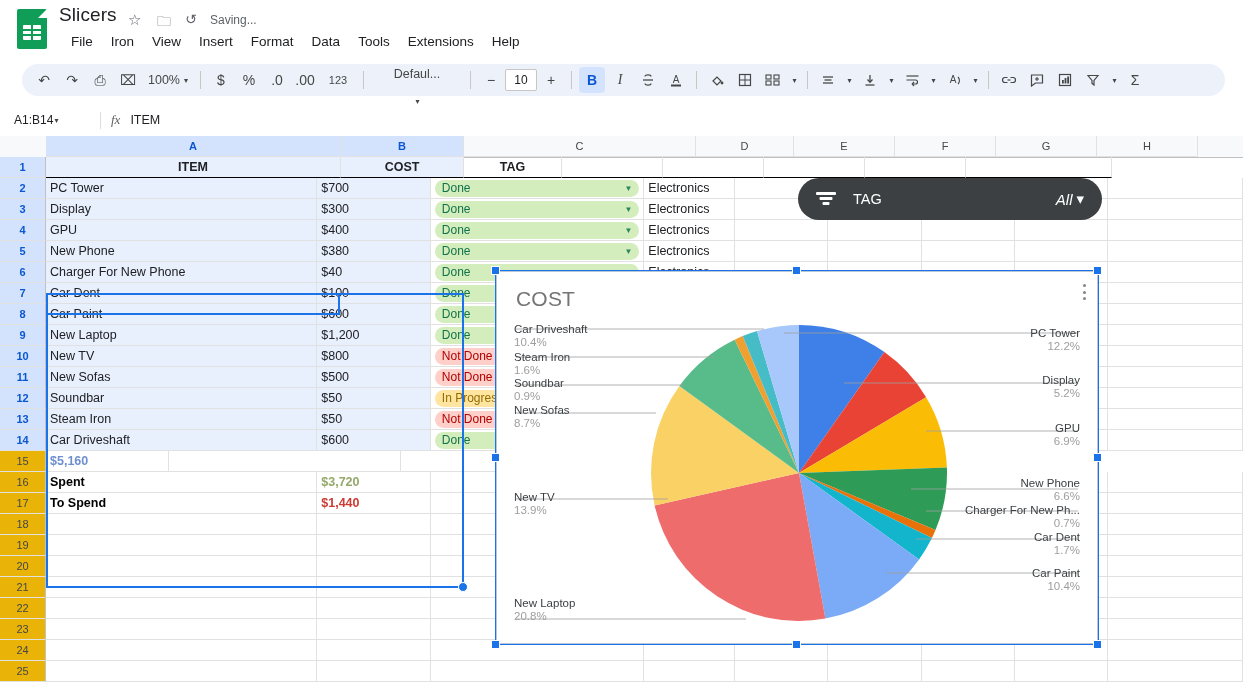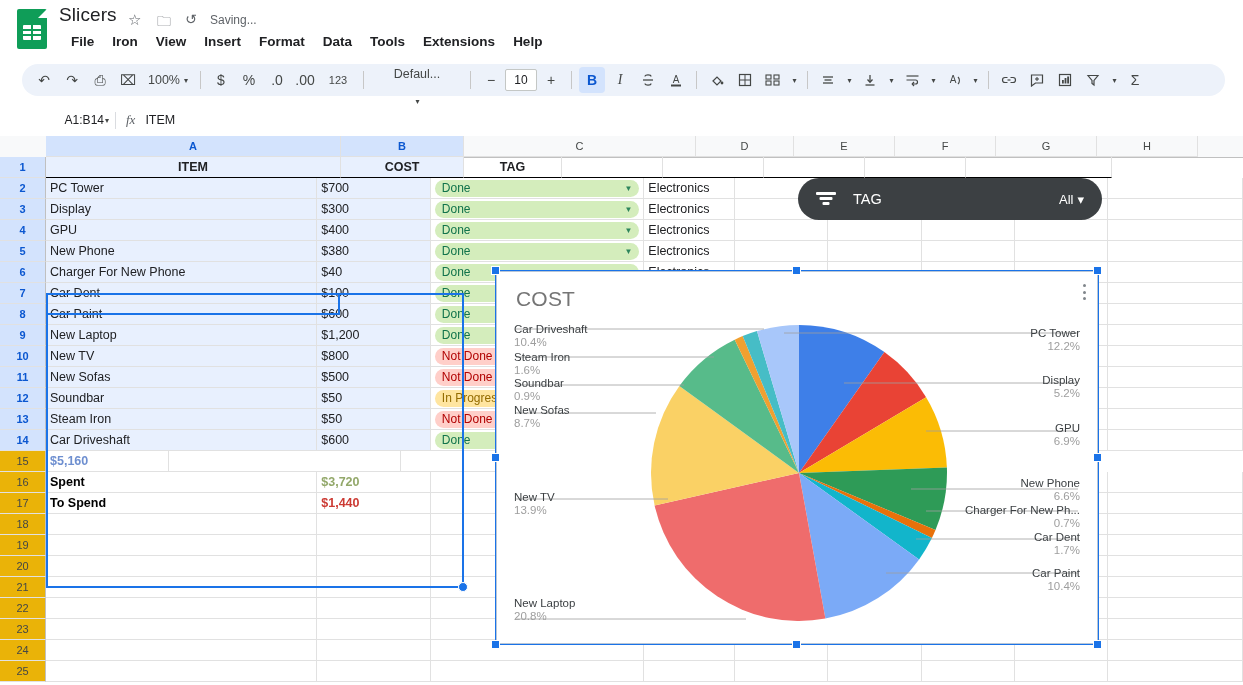--- a/index.html
+++ b/index.html
@@ -31,21 +31,21 @@
 
   .doc-title{
     position:absolute;left:59px;top:4px;font-size:19px;color:#202124;letter-spacing:.1px;
   }
   .hdr-icon{position:absolute;top:11px;color:#5f6368;cursor:pointer;}
   .star-icon{left:128px;font-size:15px;}
   .move-icon{left:157px;font-size:14px;}
   .history-icon{left:185px;font-size:14px;}
   .saving-text{position:absolute;left:210px;top:13px;font-size:12px;color:#5f6368;}
 
-  .menubar{position:absolute;left:62px;top:31px;display:flex;gap:0;font-weight:bold;}
+  .menubar{position:absolute;left:62px;top:31px;display:flex;gap:0;}
   .menu-item{
     font-size:13.5px;color:#202124;padding:3px 9px;border-radius:4px;cursor:pointer;
   }
   .tb-pill{
     position:absolute;left:22px;top:64px;width:1203px;height:32px;
     background:#EDF2FA;border-radius:18px;
   }
   .tb-row{
     position:absolute;left:22px;top:64px;width:1203px;height:32px;
     display:flex;align-items:center;padding-left:8px;box-sizing:border-box;
@@ -69,22 +69,22 @@
   }
   .tbi.bold-active{background:#D3E3FD;color:#0b57d0;font-weight:bold;}
   .caret{font-size:8px;color:#444746;margin-left:1px;}
 
   
   .formula-bar{
     position:absolute;left:0;top:104px;width:1243px;height:32px;background:#fff;
     border-bottom:1px solid #e0e0e0;display:flex;align-items:center;
   }
   .namebox{
-    margin-left:23px;width:92px;height:22px;display:flex;align-items:center;
-    justify-content:flex-end;padding:0 6px;box-sizing:border-box;
+    margin-left:8px;width:92px;height:22px;display:flex;align-items:center;
+    justify-content:flex-start;padding:0 6px;box-sizing:border-box;
     font-size:12px;color:#202124;cursor:pointer;
   }
   .fb-sep{width:1px;height:17px;background:#dadce0;}
   .fx{margin-left:10px;font-size:13px;color:#5f6368;font-style:italic;font-family:"Liberation Serif",serif;}
   .fb-input{margin-left:10px;font-size:12.5px;color:#202124;flex:1;cursor:text;}
 
   
   .grid{position:absolute;left:0;top:136px;width:1243px;height:549px;overflow:hidden;background:#fff;}
   .colhdr{
     position:absolute;left:0;top:0;height:21px;width:1243px;background:#F8F9FA;
@@ -159,21 +159,21 @@
     position:absolute;left:798px;top:178px;width:304px;height:42px;
     background:#3C4043;border-radius:21px;display:flex;align-items:center;
     padding:0 18px;box-sizing:border-box;cursor:pointer;
   }
   .slicer-filter-icon{width:20px;height:14px;position:relative;margin-right:17px;}
   .slicer-filter-icon i{position:absolute;background:#fff;border-radius:1px;left:50%;transform:translateX(-50%);}
   .slicer-filter-icon i.l1{top:0;width:20px;height:3px;}
   .slicer-filter-icon i.l2{top:5px;width:13px;height:3px;}
   .slicer-filter-icon i.l3{top:10px;width:7px;height:3px;}
   .slicer-title{color:#fff;font-size:14.5px;flex:1;}
-  .slicer-val{color:#fff;font-size:13px;display:flex;align-items:center;gap:4px;}
+  .slicer-val{color:#fff;font-size:15px;display:flex;align-items:center;gap:4px;font-style:italic;}
 
   
   .chart-obj{
     position:absolute;left:496px;top:271px;width:602px;height:373px;background:#fff;
     border:1px solid #B9C6D6;box-sizing:border-box;
   }
   .chart-frame{
     position:absolute;left:495px;top:270px;width:604px;height:375px;
     border:1px solid #1A73E8;box-sizing:border-box;pointer-events:none;
   }

